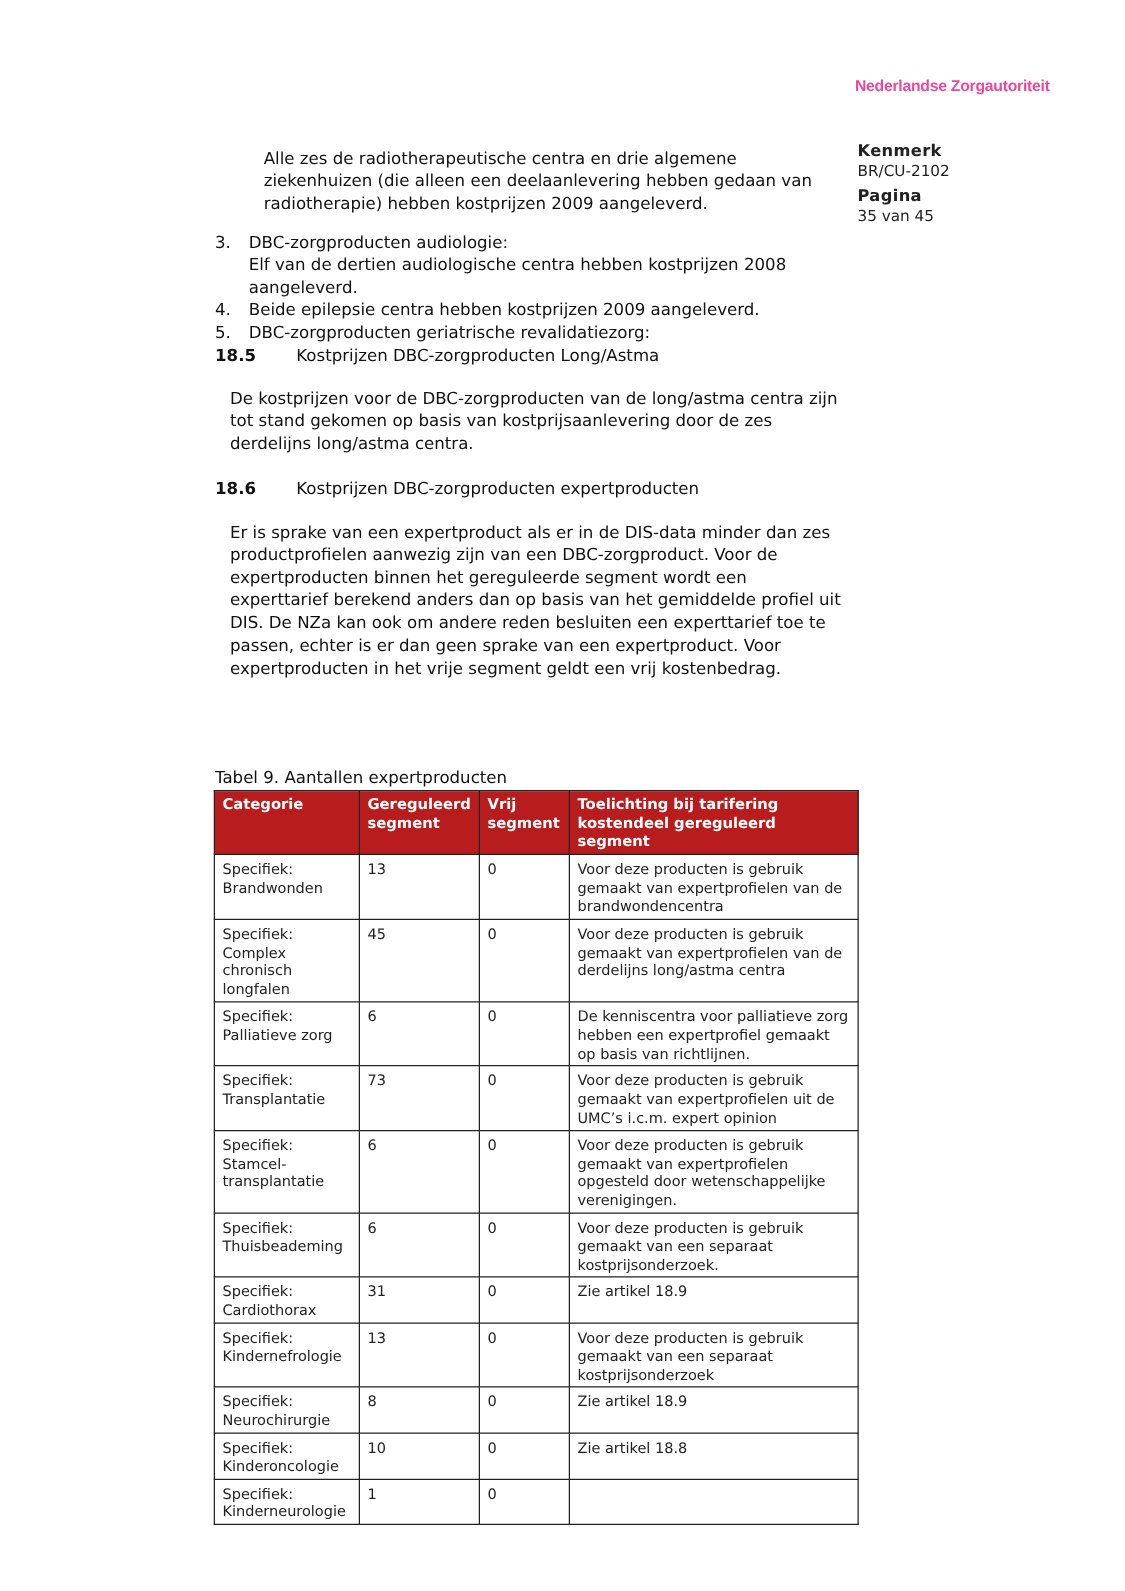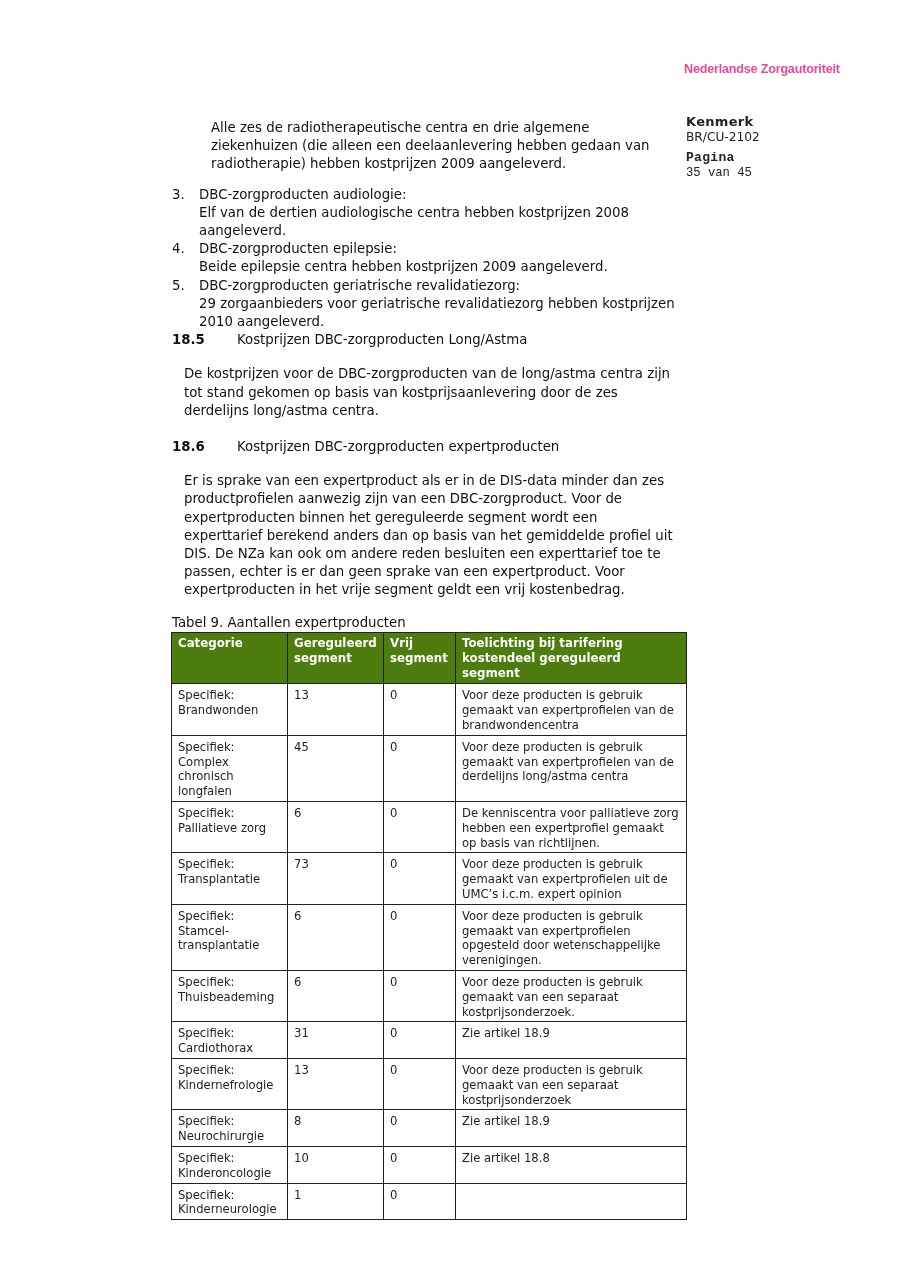--- a/index.html
+++ b/index.html
@@ -8,39 +8,39 @@
     font-family: "DejaVu Sans", sans-serif; color: #111; font-size: 13.3px;
   }
   .org {
     position: absolute; left: 684px; top: 62px;
     font-family: "Liberation Sans", sans-serif; font-weight: bold;
     font-size: 12.6px; letter-spacing: -0.2px; color: #ec4899;
   }
   .meta { position: absolute; left: 686px; font-size: 12.2px; color: #222; }
   .meta .lbl { font-size: 13px; font-weight: bold; letter-spacing: 0.3px; display: block; margin-bottom: 1px; }
   .meta.kenmerk { top: 114px; }
-  .meta.pagina { top: 150px; font-family: Liberation Mono, monospace; }
+  .meta.pagina { top: 150px; }
 
   .content { position: absolute; left: 172px; top: 107px; width: 520px; line-height: 18.2px; }
   .intro { padding-left: 27px; }
   ol.list { margin: 0; padding: 0; list-style: none; }
   ol.list li { position: relative; padding-left: 27px; }
   ol.list li .num { position: absolute; left: 0; top: 0; }
   .section-head { margin-top: 0; margin-bottom: 16px; }
   .section-head .snum { font-weight: bold; display: inline-block; width: 65px; }
   p { margin: 12px; }
   .para { margin-bottom: 18px; }
 
   .caption { position: absolute; left: 172px; top: 615px; font-size: 13.3px; }
   table.tbl {
     position: absolute; left: 171px; top: 632px; width: 516px;
     border-collapse: collapse; font-size: 11.6px; line-height: 14.8px;
   }
   table.tbl th {
-    background: #4d7c0f; color: #fff; text-align: left; font-weight: bold;
+    background: #b91c1c; color: #fff; text-align: left; font-weight: bold;
     vertical-align: top; padding: 3px 5px 3px 6px; border: 1px solid #222; font-size: 11.8px;
   }
   table.tbl td {
     border: 1.5px solid #222; vertical-align: top; padding: 4px 5px 2px 6px; color: #222;
   }
   .c1 { width: 104px; } .c2 { width: 84px; } .c3 { width: 60px; }
 </style>
 </head>
 <body>
 
@@ -58,27 +58,25 @@
 <div class="content">
   <p class="intro">Alle zes de radiotherapeutische centra en drie algemene ziekenhuizen (die alleen een deelaanlevering hebben gedaan van radiotherapie) hebben kostprijzen 2009 aangeleverd.</p>
   <ol class="list">
     <li>
       <span class="num">3.</span>
       <div>DBC-zorgproducten audiologie:</div>
       <div>Elf van de dertien audiologische centra hebben kostprijzen 2008 aangeleverd.</div>
     </li>
     <li>
       <span class="num">4.</span>
-      <div>DBC-zorgproducten epilepsie:</div>
       <div>Beide epilepsie centra hebben kostprijzen 2009 aangeleverd.</div>
     </li>
     <li>
       <span class="num">5.</span>
       <div>DBC-zorgproducten geriatrische revalidatiezorg:</div>
-      <div>29 zorgaanbieders voor geriatrische revalidatiezorg hebben kostprijzen 2010 aangeleverd.</div>
     </li>
   </ol>
 
   <div class="section-head">
     <span class="snum">18.5</span><span>Kostprijzen DBC-zorgproducten Long/Astma</span>
   </div>
   <p class="para">De kostprijzen voor de DBC-zorgproducten van de long/astma centra zijn tot stand gekomen op basis van kostprijsaanlevering door de zes derdelijns long/astma centra.</p>
 
   <div class="section-head" style="margin-top:0">
     <span class="snum">18.6</span><span>Kostprijzen DBC-zorgproducten expertproducten</span>

